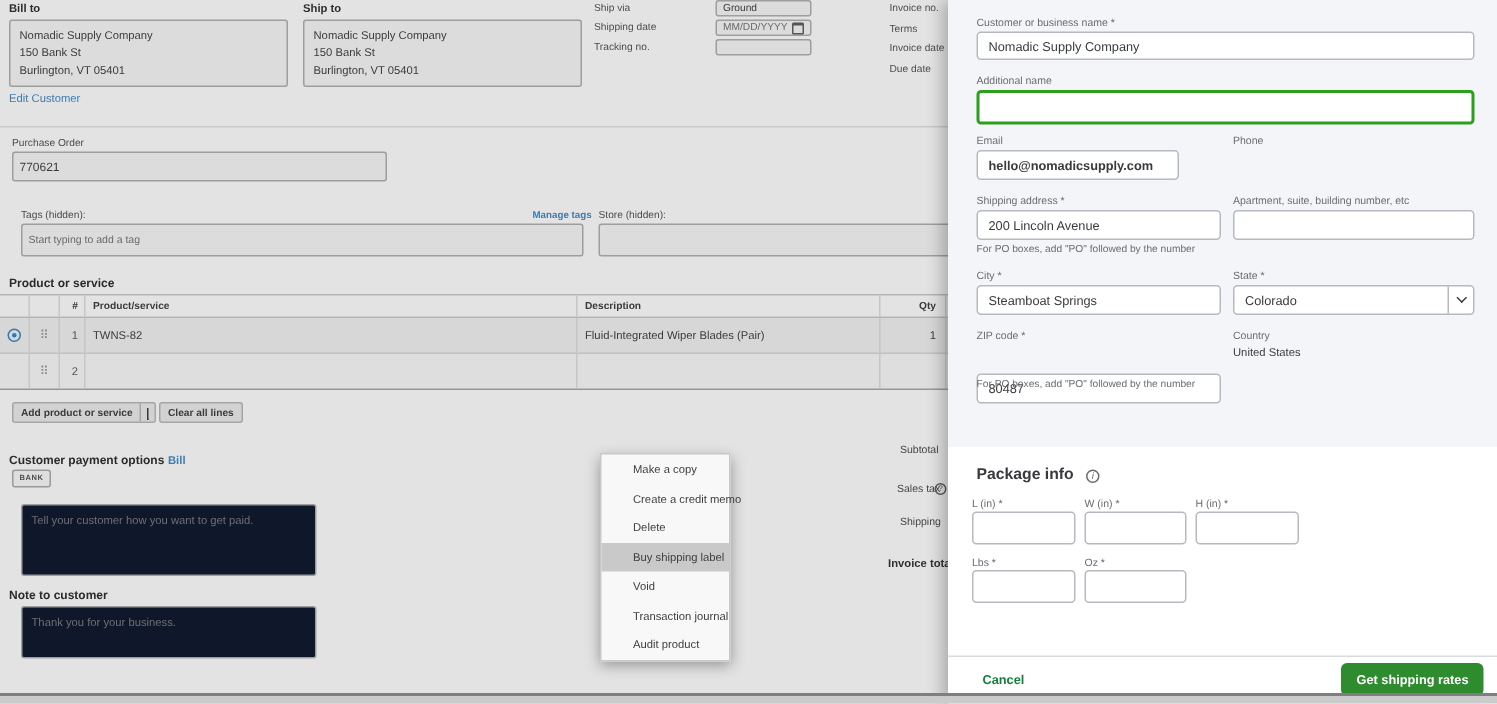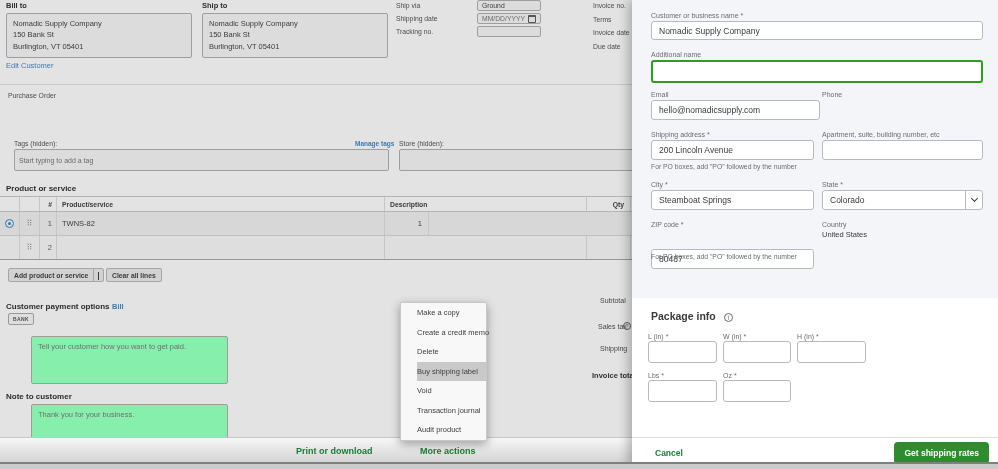--- a/index.html
+++ b/index.html
@@ -50,22 +50,22 @@
   }
   .gbtn .seg { padding: 0 5px; }
   .gbtn .vsep { width: 1px; height: 100%; background: #a5a5a5; }
   .chev-s { width: 4px; height: 4px; border-right: 1.2px solid #3a3a3a; border-bottom: 1.2px solid #3a3a3a; transform: rotate(45deg); margin: -2px 0 0 0; }
 
   .badge {
     position: absolute; border: 1px solid #9a9a9a; border-radius: 2px; background: #dedede;
     font-size: 5px; font-weight: bold; color: #4e4e4e; letter-spacing: .4px; padding: 2px 4px;
   }
   .dta {
-    position: absolute; background: #86efac; border: 1px solid #9e9e9e; border-radius: 2px;
-    font-size: 7.5px; color: #6f6f6f; padding: 5px 6px; line-height: 1.4; margin-left: 17px;
+    position: absolute; background: #0f172a; border: 1px solid #9e9e9e; border-radius: 2px;
+    font-size: 7.5px; color: #6f6f6f; padding: 5px 6px; line-height: 1.4;
   }
   .tot-label { position: absolute; font-size: 7px; color: #464646; }
   .help-circle {
     position: absolute; width: 8px; height: 8px; border: 1px solid #5a5a5a; border-radius: 50%;
     font-size: 5.5px; color: #5a5a5a; display: flex; align-items: center; justify-content: center;
   }
 
   
   .pfooter {
     position: absolute; left: 0; top: 437px; width: 100%; height: 25px;
@@ -73,21 +73,21 @@
   }
   .pfooter .flink { position: absolute; top: 8px; font-size: 9px; font-weight: bold; color: #1a7c36; cursor: pointer; }
   .bottom-line { position: absolute; left: 0; top: 462px; width: 100%; height: 2px; background: #7f7f7f; z-index: 30; }
   .bottom-strip { position: absolute; left: 0; top: 464px; width: 100%; height: 5px; background: #cbcbcb; z-index: 30; }
 
   
   .menu {
     position: absolute; left: 400px; top: 302px; width: 87px; z-index: 5;
     background: #f8f8f8; border: 1px solid #c8c8c8; box-shadow: 0 3px 9px rgba(0,0,0,.35);
   }
-  .mi { height: 19.5px; line-height: 19.5px; padding-left: 0; font-size: 7.5px; color: #3e3e3e; cursor: pointer; white-space: nowrap; margin-left: 16px; }
+  .mi { height: 19.5px; line-height: 19.5px; padding-left: 21px; font-size: 7.5px; color: #3e3e3e; cursor: pointer; white-space: nowrap; }
   .mi.hl { background: #c9c9c9; }
 
   
   .panel {
     position: absolute; left: 632px; top: 0; width: 366px; height: 469px;
     background: #ffffff; box-shadow: -4px 0 10px rgba(0,0,0,.25); z-index: 10;
   }
   .addr-section { position: absolute; left: 0; top: 0; width: 100%; height: 298px; background: #f4f5f8; }
   .pl { position: absolute; font-size: 7px; color: #6b6c72; }
   .pin {
@@ -142,20 +142,21 @@
   <div class="din" style="left:477px; top:26px; width:64px; height:11px;"></div>
 
   <div class="slabel" style="left:593px; top:2px;">Invoice no.</div>
   <div class="slabel" style="left:593px; top:16px;">Terms</div>
   <div class="slabel" style="left:593px; top:29px;">Invoice date</div>
   <div class="slabel" style="left:593px; top:43px;">Due date</div>
 
   <div class="divider" style="top:84px;"></div>
 
   <div class="slabel" style="left:8px; top:92px;">Purchase Order</div>
+  <div class="din" style="left:8px; top:101px; width:250px; height:20px; font-size:8px;">770621</div>
 
   <div class="slabel" style="left:14px; top:140px;">Tags (hidden):</div>
   <div class="slabel lnk" style="left:355px; top:140px; font-size:6.5px; font-weight:bold;">Manage tags</div>
   <div class="din" style="left:14px; top:149px; width:375px; height:22px; font-size:7px;">
     <span class="ph">Start typing to add a tag</span>
   </div>
 
   <div class="slabel" style="left:399px; top:140px;">Store (hidden):</div>
   <div class="din" style="left:399px; top:149px; width:250px; height:22px;"></div>
 
@@ -172,20 +173,21 @@
     </div>
     <div class="trow tr1">
       <div class="cell c-target">
         <span class="target-ring">
             <span class="target-dot"></span>
           </span>
       </div>
       <div class="cell c-drag">⠿</div>
       <div class="cell c-num">1</div>
       <div class="cell c-prod">TWNS-82</div>
+      <div class="cell c-desc">Fluid-Integrated Wiper Blades (Pair)</div>
       <div class="cell c-qty">1</div>
     </div>
     <div class="trow tr2">
       <div class="cell c-target"></div>
       <div class="cell c-drag">⠿</div>
       <div class="cell c-num">2</div>
       <div class="cell c-prod"></div>
       <div class="cell c-desc"></div>
       <div class="cell c-qty"></div>
     </div>
@@ -207,24 +209,20 @@
 
   <div class="sec-title" style="left:6px; top:392px;">Note to customer</div>
   <div class="dta" style="left:14px; top:404px; width:197px; height:35px;">Thank you for your business.</div>
 
   <div class="tot-label" style="left:600px; top:297px;">Subtotal</div>
   <div class="tot-label" style="left:598px; top:323px;">Sales tax</div>
   <div class="help-circle" style="left:632px; top:322px; margin-left:-9px;">?</div>
   <div class="tot-label" style="left:600px; top:345px;">Shipping</div>
   <div class="tot-label" style="left:592px; top:371px; font-weight:bold; font-size:7.5px; color:#303030;">Invoice total</div>
 
-  <div class="pfooter">
-    <span class="flink" style="left:296px;">Print or download</span>
-    <span class="flink" style="left:420px;">More actions</span>
-  </div>
 </div>
 
 <div class="menu">
   <div class="mi">Make a copy</div>
   <div class="mi">Create a credit memo</div>
   <div class="mi">Delete</div>
   <div class="mi hl">Buy shipping label</div>
   <div class="mi">Void</div>
   <div class="mi">Transaction journal</div>
   <div class="mi">Audit product</div>
@@ -233,21 +231,21 @@
 <div class="panel">
   <div class="addr-section"></div>
 
   <div class="pl" style="left:19px; top:12px;">Customer or business name *</div>
   <div class="pin" style="left:19px; top:21px; width:332px; height:19px;">Nomadic Supply Company</div>
 
   <div class="pl" style="left:19px; top:51px;">Additional name</div>
   <div class="pin focused" style="left:19px; top:60px; width:332px; height:23px;"></div>
 
   <div class="pl" style="left:19px; top:91px;">Email</div>
-  <div class="pin" style="left:19px; top:100px; width:169px; height:20px;">hello@nomadicsupply.com</div>
+  <div class="pin" style="left:19px; top:100px; width:135px; height:20px;font-weight:bold;">hello@nomadicsupply.com</div>
 
   <div class="pl" style="left:190px; top:91px;">Phone</div>
 
   <div class="pl" style="left:19px; top:131px;">Shipping address *</div>
   <div class="pin" style="left:19px; top:140px; width:163px; height:20px;">200 Lincoln Avenue</div>
   <div class="phelp" style="left:19px; top:163px;">For PO boxes, add "PO" followed by the number</div>
 
   <div class="pl" style="left:190px; top:131px;">Apartment, suite, building number, etc</div>
   <div class="pin" style="left:190px; top:140px; width:161px; height:20px;"></div>
 

